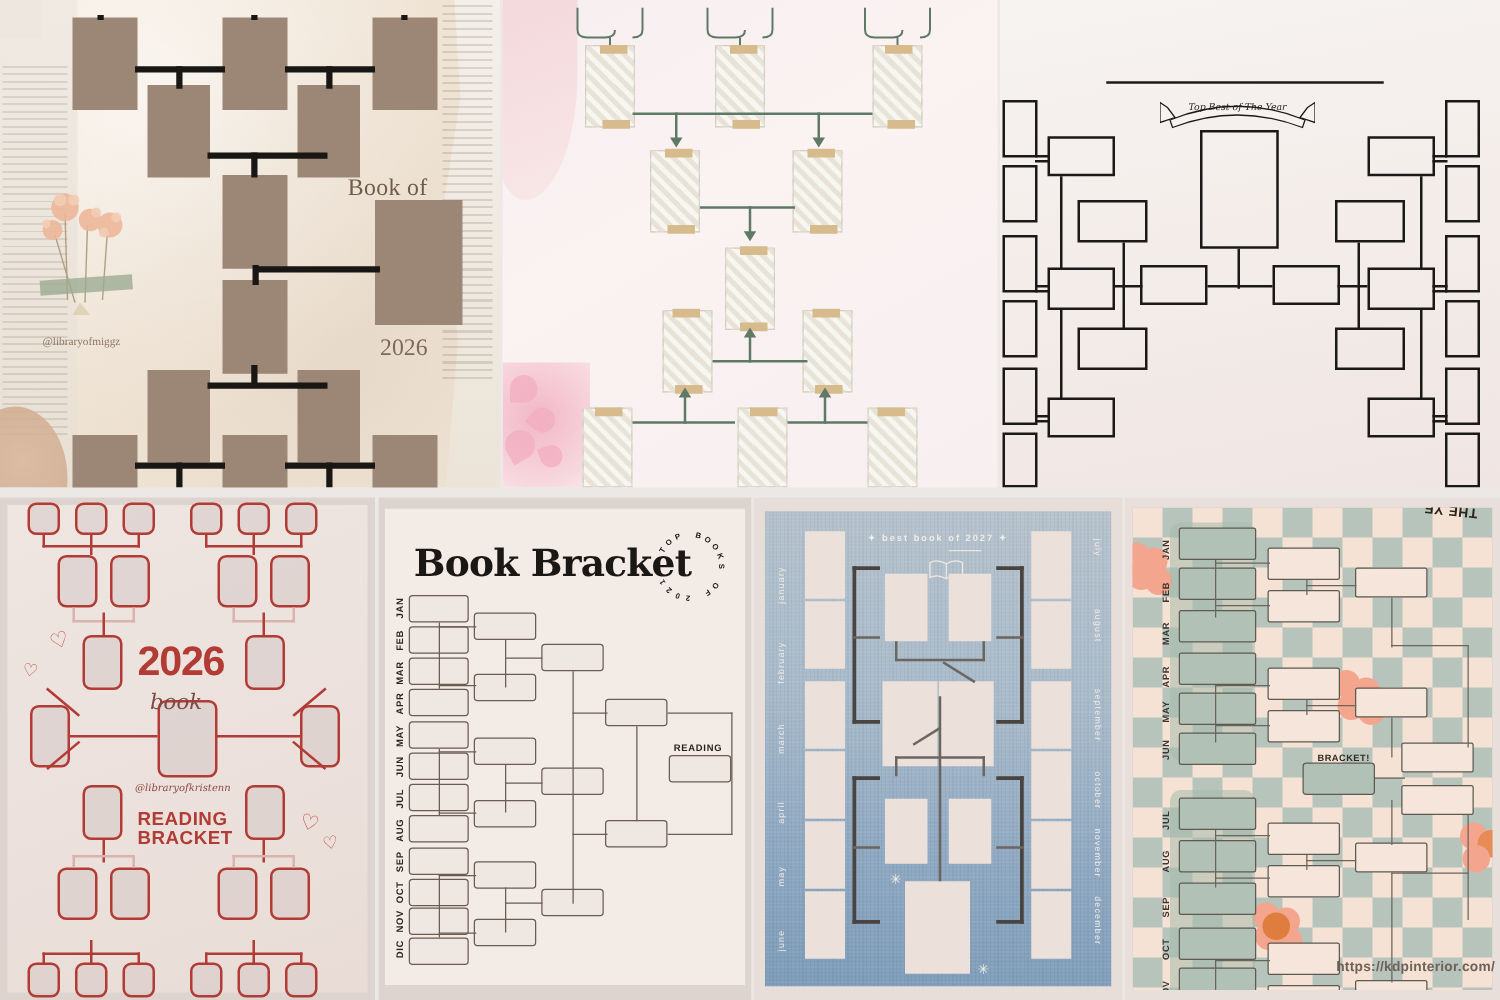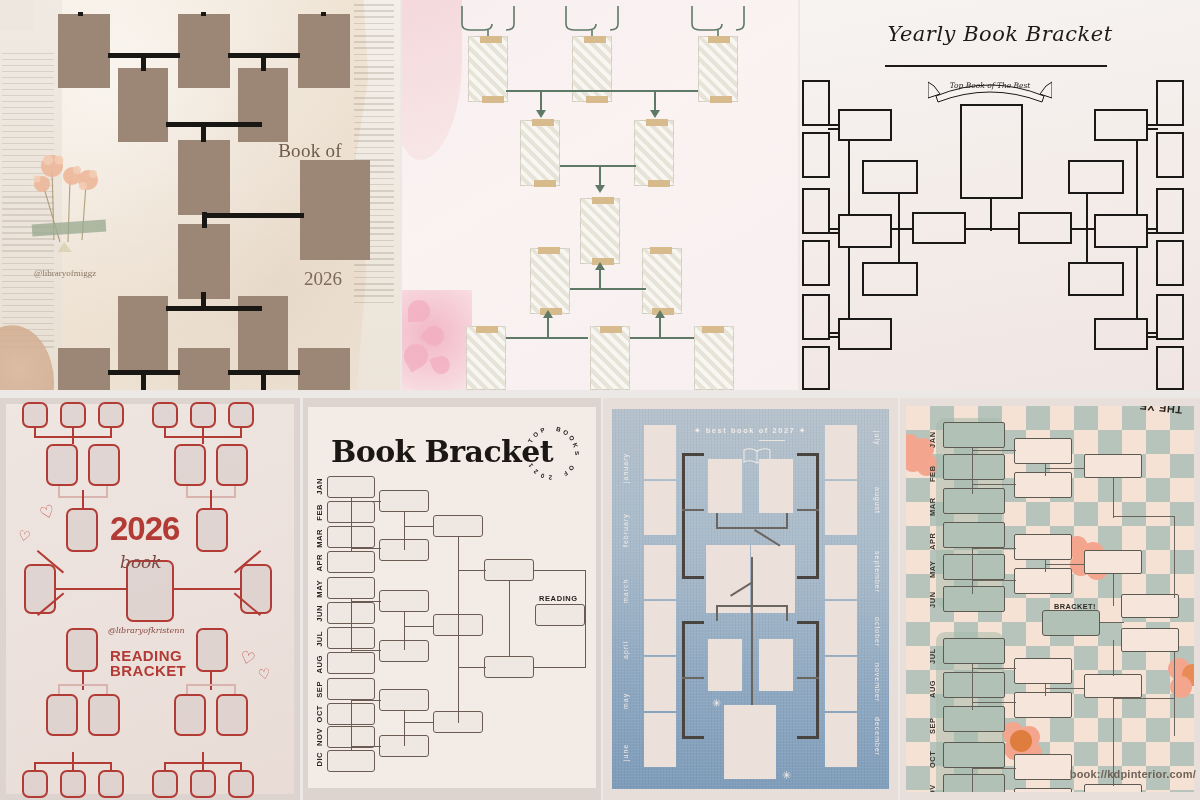--- a/index.html
+++ b/index.html
@@ -299,28 +299,27 @@
 
     <div class="ln2" style="left:104px;top:337px;width:82px;height:2px;"></div>
     <div class="ln2" style="left:228px;top:337px;width:64px;height:2px;"></div>
     <div class="ln2" style="left:145px;top:317px;width:2px;height:22px;"></div>
     <div class="ln2" style="left:257px;top:317px;width:2px;height:22px;"></div>
     <div class="arrow2" style="left:141px;top:310px;border-left:5px solid transparent;border-right:5px solid transparent;border-bottom:8px solid #5e7a67;"></div>
     <div class="arrow2" style="left:253px;top:310px;border-left:5px solid transparent;border-right:5px solid transparent;border-bottom:8px solid #5e7a67;"></div>
   </div>
 
   <div class="panel" id="p3">
-    <div class="title">Yearly Book Bracket</div>
     <div class="rule"></div>
     <svg class="banner" viewBox="0 0 124 28">
       <path d="M6 10 L0 6 L0 22 L12 18 Z" fill="#f6f2ef" stroke="#1b1918" stroke-width="1"></path>
       <path d="M118 10 L124 6 L124 22 L112 18 Z" fill="#f6f2ef" stroke="#1b1918" stroke-width="1"></path>
       <path d="M8 20 Q62 -2 116 20 L114 26 Q62 6 10 26 Z" fill="#f6f2ef" stroke="#1b1918" stroke-width="1"></path>
     </svg>
-    <div class="bannertxt">Top Book of The Best</div>
+    <div class="bannertxt">Top Best of The Year</div>
 
     <div class="bx3" style="left:160px;top:104px;width:63px;height:95px;"></div>
     <div class="ln3" style="left:190px;top:199px;width:2.2px;height:32px;"></div>
 
     <div class="bx3" style="left:2px;top:80px;width:28px;height:46px;"></div>
     <div class="bx3" style="left:2px;top:132px;width:28px;height:46px;"></div>
     <div class="bx3" style="left:2px;top:188px;width:28px;height:46px;"></div>
     <div class="bx3" style="left:2px;top:240px;width:28px;height:46px;"></div>
     <div class="bx3" style="left:2px;top:294px;width:28px;height:46px;"></div>
     <div class="bx3" style="left:2px;top:346px;width:28px;height:44px;"></div>
@@ -721,16 +720,16 @@
       <div class="ln7" style="left:207px;top:72px;width:1.4px;height:40px;"></div>
       <div class="ln7" style="left:207px;top:110px;width:62px;height:1.4px;"></div>
       <div class="ln7" style="left:268px;top:110px;width:1.4px;height:82px;"></div>
       <div class="ln7" style="left:207px;top:168px;width:1.4px;height:32px;"></div>
       <div class="ln7" style="left:194px;top:216px;width:24px;height:1.4px;"></div>
       <div class="ln7" style="left:207px;top:234px;width:1.4px;height:36px;"></div>
       <div class="ln7" style="left:268px;top:246px;width:1.4px;height:84px;"></div>
       <div class="ln7" style="left:207px;top:292px;width:62px;height:1.4px;"></div>
       <div class="ln7" style="left:207px;top:292px;width:1.4px;height:88px;"></div>
     </div>
-    <div class="wm">book://kdpinterior.com/</div>
+    <div class="wm">https://kdpinterior.com/</div>
   </div>
 
 </div>
 
 </body></html>

